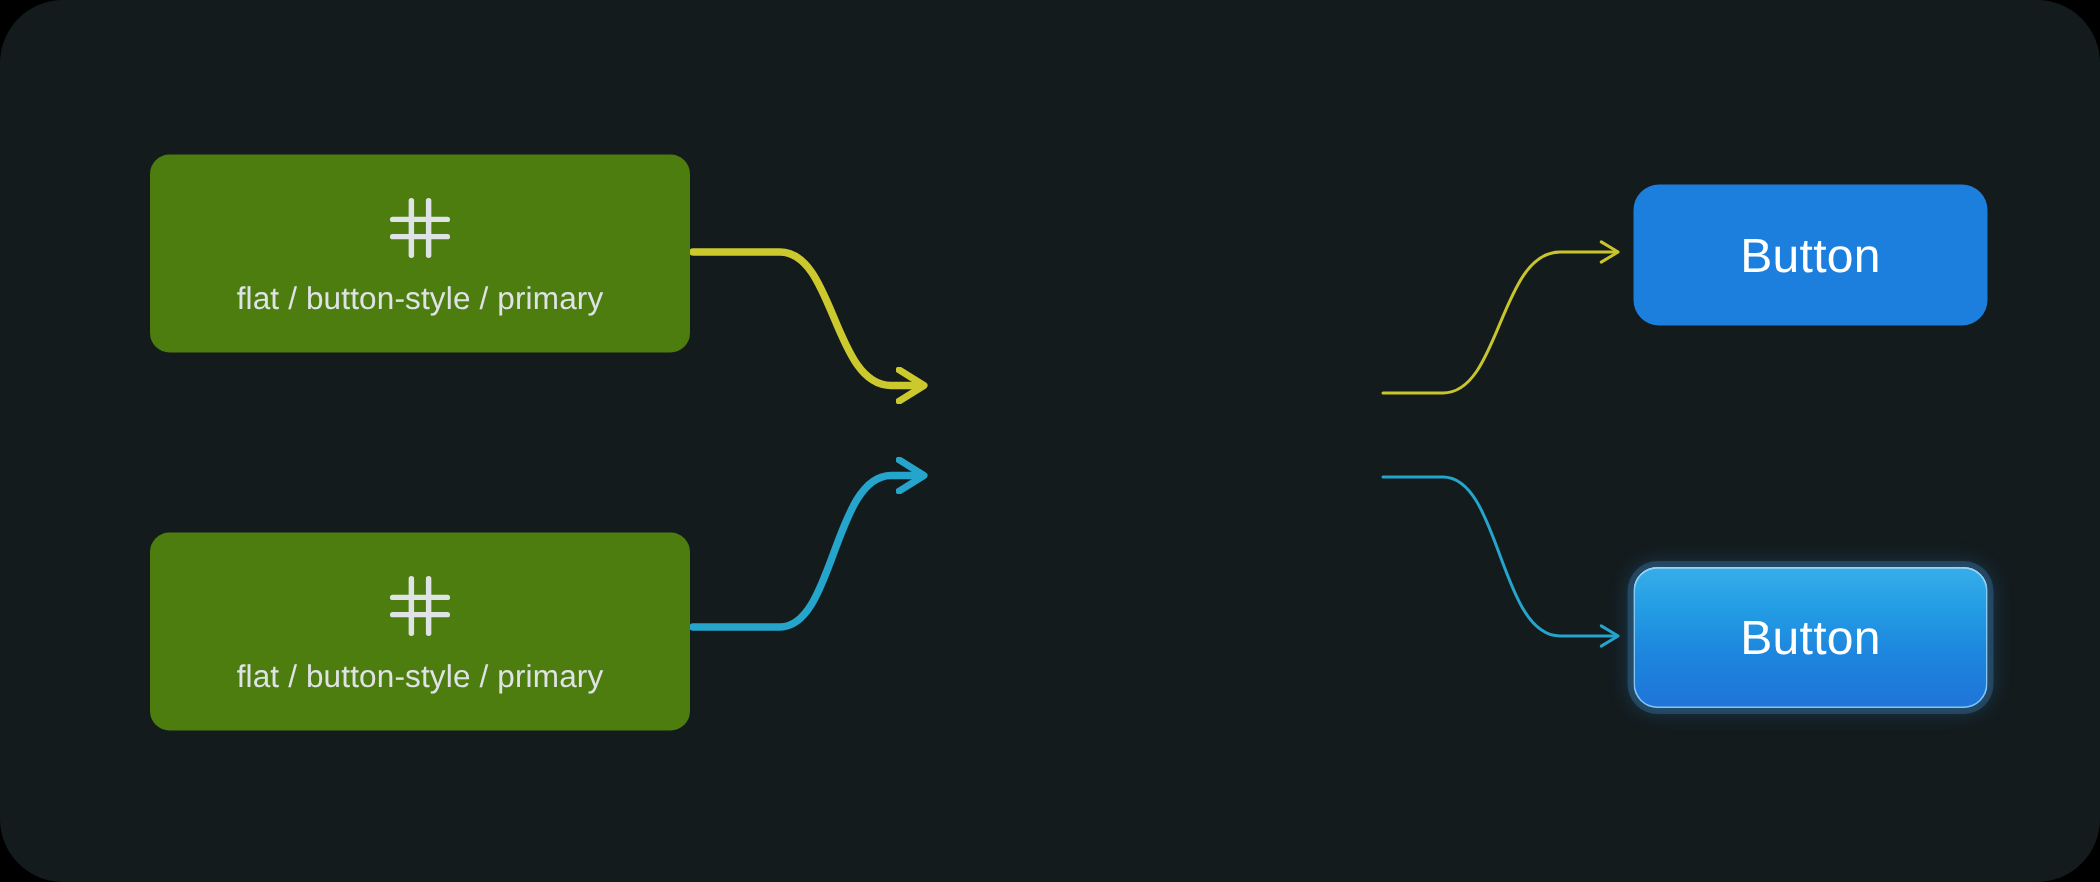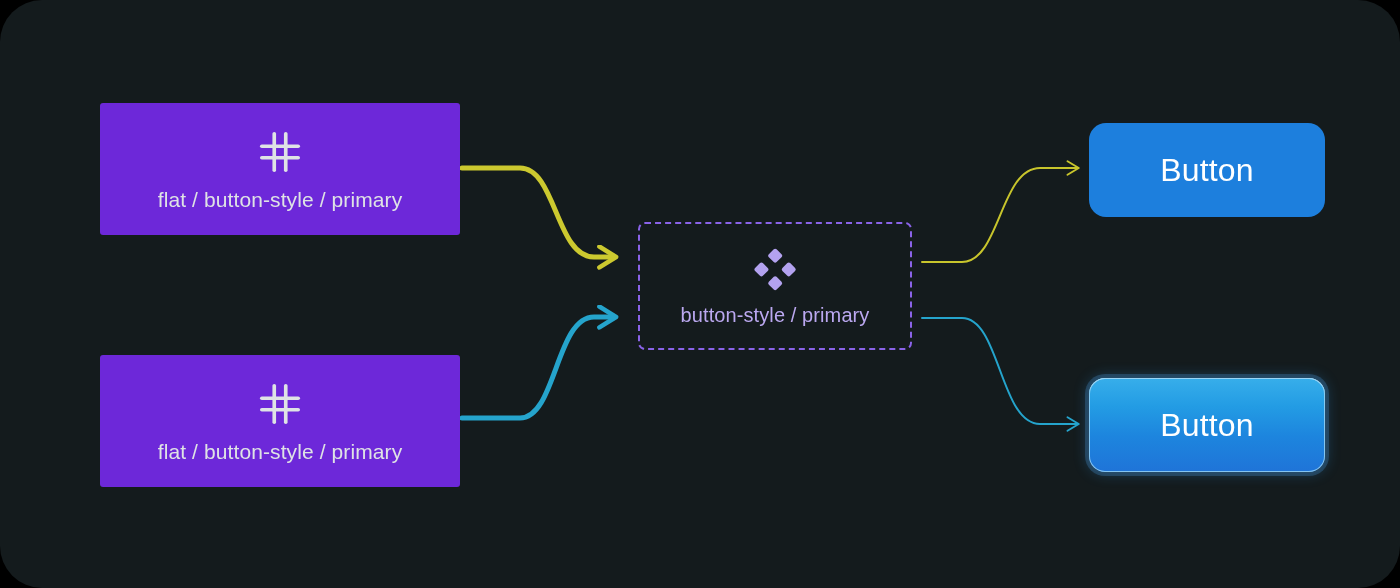--- a/index.html
+++ b/index.html
@@ -33,22 +33,22 @@
     width: 1400px;
     height: 588px;
     pointer-events: none;
   }
 
   
   .token-card {
     position: absolute;
     width: 360px;
     height: 132px;
-    background: #6d28d9;
-    border-radius: 3px;
+    background: #4d7c0f;
+    border-radius: 13px;
     box-sizing: border-box;
     display: flex;
     flex-direction: column;
     align-items: center;
     justify-content: center;
   }
   .token-card.flat { left: 100px; top: 103px; }
   .token-card.aqua { left: 100px; top: 355px; }
 
   .hash-icon {
@@ -182,31 +182,20 @@
       <g stroke="#dfe3e5" stroke-width="1.9" stroke-linecap="round">
         <line x1="9" y1="2.5" x2="9" y2="21.5"></line>
         <line x1="15" y1="2.5" x2="15" y2="21.5"></line>
         <line x1="2.5" y1="9" x2="21.5" y2="9"></line>
         <line x1="2.5" y1="15" x2="21.5" y2="15"></line>
       </g>
     </svg>
     <span class="token-label">flat / button-style / primary</span>
   </div>
 
-  <div id="alias-node">
-    <svg class="diamond-icon" viewBox="0 0 24 24" xmlns="http://www.w3.org/2000/svg">
-      <g fill="#b3a2ef">
-        <rect x="9.1" y="1.2" width="6.0" height="6.0" rx="1.1" transform="rotate(45 12.1 4.2)"></rect>
-        <rect x="1.6" y="8.7" width="6.0" height="6.0" rx="1.1" transform="rotate(45 4.6 11.7)"></rect>
-        <rect x="16.5" y="8.7" width="6.0" height="6.0" rx="1.1" transform="rotate(45 19.5 11.7)"></rect>
-        <rect x="9.1" y="16.2" width="6.0" height="6.0" rx="1.1" transform="rotate(45 12.1 19.2)"></rect>
-      </g>
-    </svg>
-    <span id="alias-label">button-style / primary</span>
-  </div>
 
   <button class="result-button" id="button-flat">
     <span>Button</span>
   </button>
 
   <button class="result-button" id="button-aqua">
     <span>Button</span>
   </button>
 
 </div>

